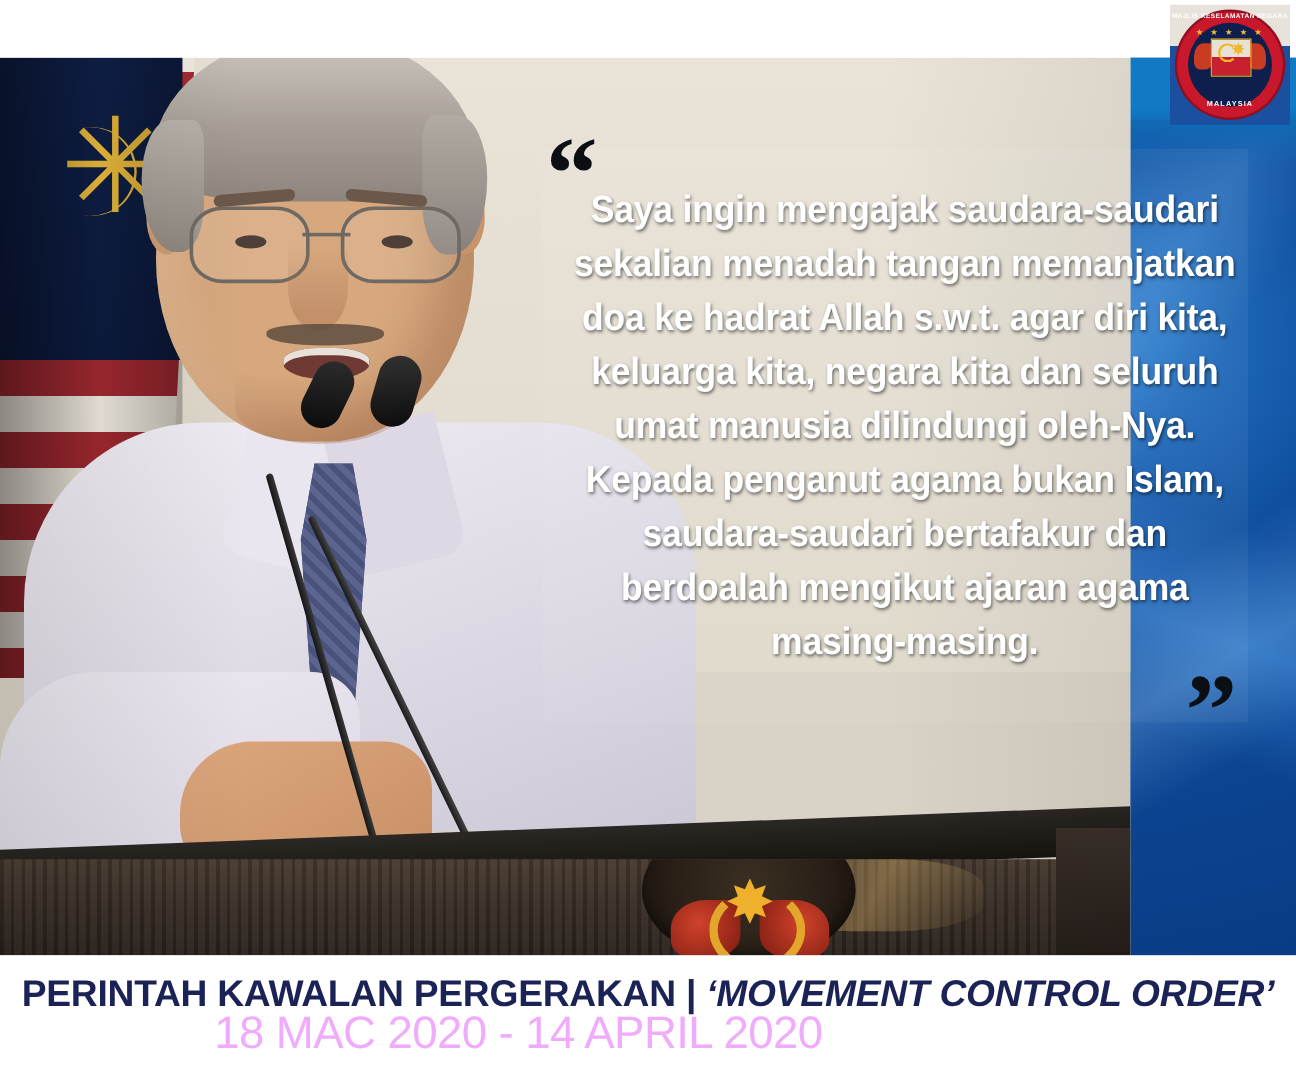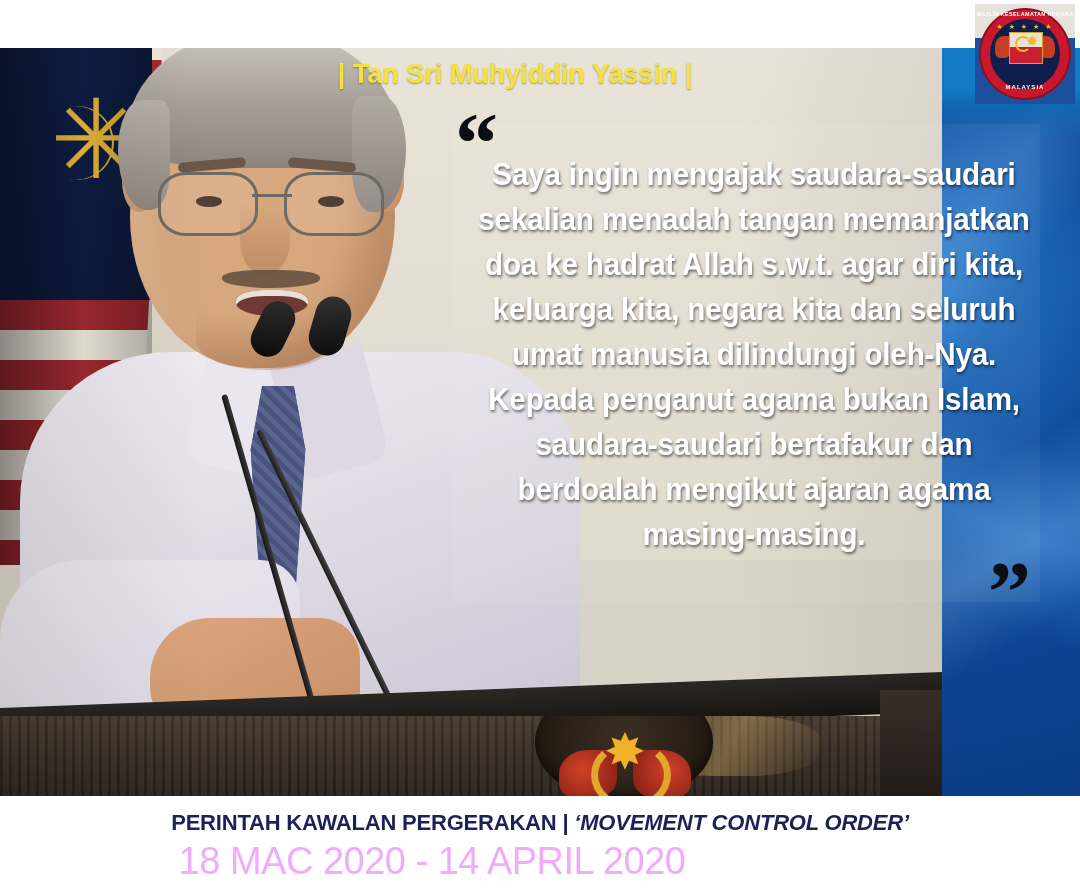--- a/index.html
+++ b/index.html
@@ -377,21 +377,21 @@
     transform-origin:center top;
   }
 
   
   .footer-band{
     position:absolute;left:0;top:796px;width:1080px;height:96px;background:#ffffff;
   }
   .footer-line1{
     position:absolute;left:0;top:810px;width:1080px;
     text-align:center;color:#1b2255;
-    font-size:22px;font-weight:bold;letter-spacing:-.2px;
+    font-size:31px;font-weight:bold;letter-spacing:-.2px;
     white-space:nowrap;
   }
   .footer-line1 .mco{font-style:italic;}
   .footer-line2{
     position:absolute;left:0;top:840px;width:864px;
     text-align:center;color:#f0abfc;
     font-size:38px;font-weight:normal;letter-spacing:-.5px;
   }
 </style>
 </head>
@@ -462,21 +462,20 @@
       <div class="emblem-tigerR"></div>
       <div class="emblem-crescent"></div>
       <div class="emblem-star">✸</div>
     </div>
 
     <div class="photo-vignette"></div>
     <div class="photo-mask-top"></div>
   </div>
 
   <div class="header-band"></div>
-  <div class="subtitle">| Tan Sri Muhyiddin Yassin |</div>
 
   <div class="logo">
     <div class="logo-flagbg"></div>
     <div class="logo-disc"></div>
     <div class="logo-inner"></div>
     <div class="logo-top-text">MAJLIS KESELAMATAN NEGARA</div>
     <div class="logo-stars">★ ★ ★ ★ ★</div>
     <div class="logo-tigerL"></div>
     <div class="logo-tigerR"></div>
     <div class="logo-crest"></div>

